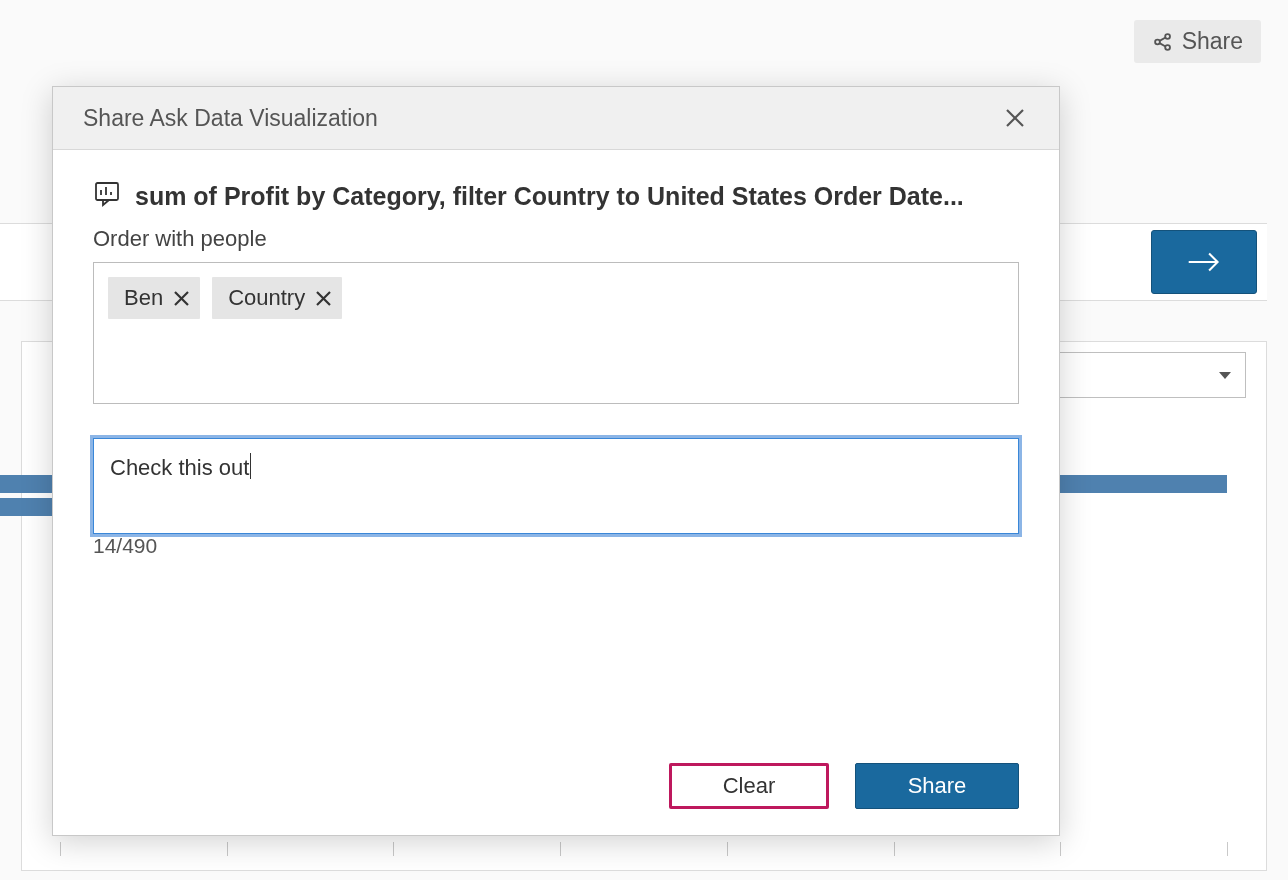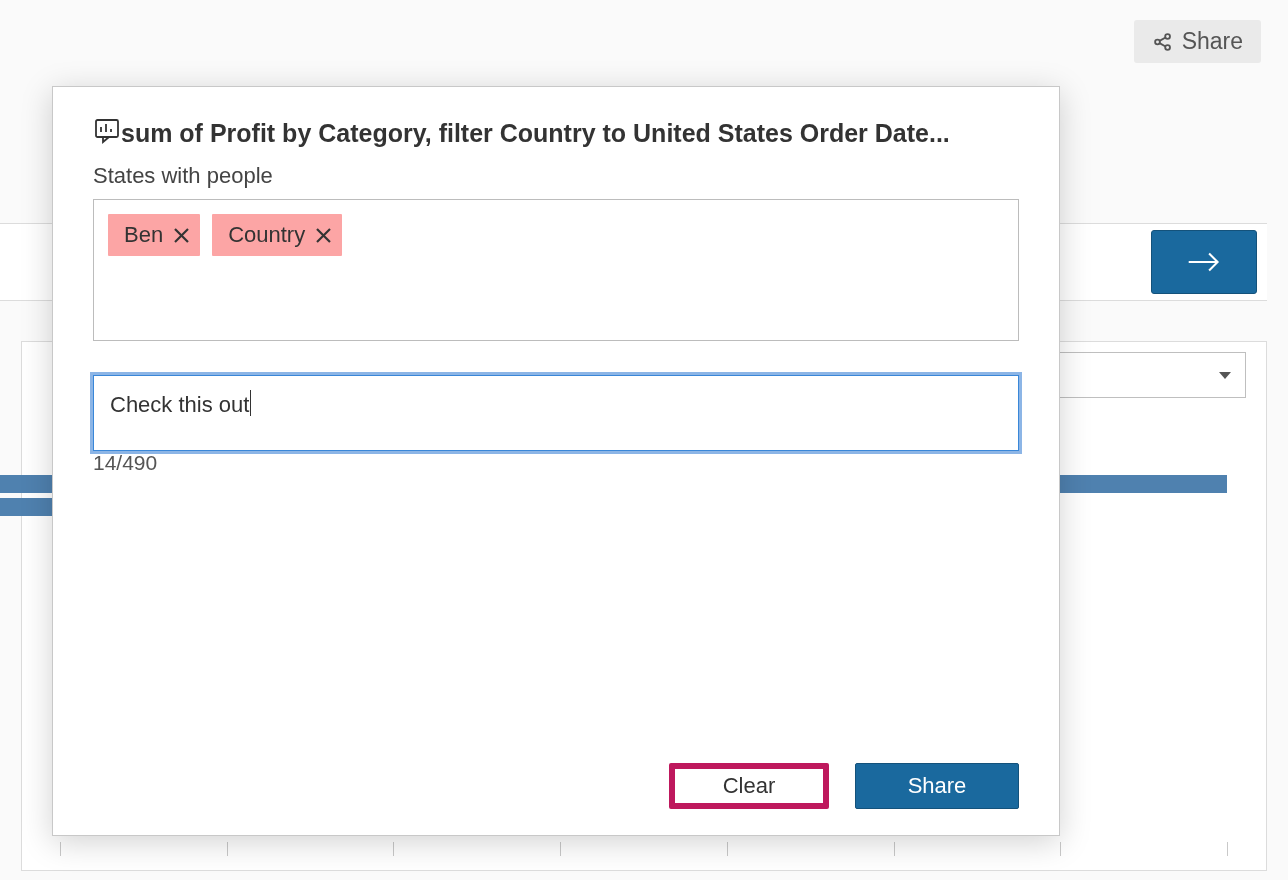--- a/index.html
+++ b/index.html
@@ -81,65 +81,65 @@
     background: #f0f0f0;
     border-bottom: 1px solid #d8d8d8;
     display:flex; align-items:center; justify-content:space-between;
     padding: 0 30px;
   }
   .modal-title { font-size: 23px; color:#555; }
   .close-x { cursor:pointer; width:28px; height:28px; display:flex; align-items:center; justify-content:center; }
   .close-x svg { width:20px; height:20px; stroke:#555; stroke-width:2.2; }
 
   .modal-body { padding: 30px 40px 26px 40px; flex:1; display:flex; flex-direction:column; }
-  .viz-row { display:flex; align-items:center; margin-bottom:14px;}
+  .viz-row { display:flex; align-items:center; gap:14px; margin-bottom:14px;}
   .viz-icon svg { width:28px; height:28px; stroke:#333; fill:none; stroke-width:1.8;}
   .viz-title { font-size:25px; font-weight:600; color:#333; white-space:nowrap; overflow:hidden; text-overflow:ellipsis; flex:1;}
   .viz-desc { font-size:22px; color:#555; line-height:1.5; margin-bottom:32px;}
   .field-label { font-size:22px; color:#444; margin-bottom:10px; }
 
   .people-box {
     border:1px solid #bcbcbc;
     min-height:142px;
     padding:14px;
     display:flex; flex-wrap:wrap; gap:12px;
     align-content:flex-start;
     margin-bottom:34px;
   }
   .chip {
-    background:#fca5a5;
+    background:#e5e5e5;
     height:42px;
     padding: 0 10px 0 16px;
     display:flex; align-items:center; gap:10px;
     font-size:22px; color:#333;
     border-radius:1px;
   }
   .chip .x { cursor:pointer; display:flex; }
   .chip .x svg { width:17px; height:17px; stroke:#333; stroke-width:2.2; }
 
   .msg-box {
     border:1px solid #bcbcbc;
-    height:76px;
+    height:96px;
     padding:14px 16px;
     font-size:22px; color:#333;
     outline:none;
     box-shadow: 0 0 0 3px rgba(46,120,210,0.55);
     border-color:#3a87d8;
   }
   .msg-box .caret-line { display:inline-block; width:1px; height:26px; background:#333; vertical-align:-4px; margin-left:1px;}
   .counter { font-size:21px; color:#555; }
 
   .modal-footer {
     margin-top:auto; display:flex; justify-content:flex-end; gap:26px; padding-top:30px;
   }
   .btn {
     height:46px; padding:0 30px; font-size:22px; border-radius:2px; cursor:pointer;
     display:flex; align-items:center; justify-content:center;
   }
-  .btn-secondary { background:#fff; border:6px solid #be185d; color:#333; min-width:160px;}
+  .btn-secondary { background:#fff; border:3px solid #be185d; color:#333; min-width:160px;}
   .btn-primary { background:#1a699e; border:1px solid #14527b; color:#fff; min-width:164px; font-weight:500;}
 </style>
 </head>
 <body>
 
 <div class="bg-toolbar"></div>
 <button class="go-btn">
   <svg viewBox="0 0 40 28">
       <path d="M2 14 H36 M26 4 L36 14 L26 24"></path>
     </svg>
@@ -171,36 +171,45 @@
         <circle cx="17" cy="6" r="2.6"></circle>
         <circle cx="17" cy="18" r="2.6"></circle>
       <line x1="8.2" y1="10.8" x2="14.8" y2="7.1"></line>
         <line x1="8.2" y1="13.2" x2="14.8" y2="16.9"></line>
     </svg>
   </span>
   <span>Share</span>
 </div>
 
 <div class="modal">
+  <div class="modal-header">
+    <div class="modal-title">Share Ask Data Visualization</div>
+    <div class="close-x">
+      <svg viewBox="0 0 20 20">
+          <line x1="2" y1="2" x2="18" y2="18"></line>
+          <line x1="18" y1="2" x2="2" y2="18"></line>
+        </svg>
+    </div>
+  </div>
 
   <div class="modal-body">
     <div class="viz-row">
       <span class="viz-icon">
         <svg viewBox="0 0 28 28">
           <rect x="3" y="3" width="22" height="17" rx="1.5"></rect>
           <path d="M10 20 L10 25 L16 20"></path>
           <line x1="8" y1="15" x2="8" y2="10"></line>
           <line x1="13" y1="15" x2="13" y2="7"></line>
           <line x1="18" y1="15" x2="18" y2="12"></line>
         </svg>
       </span>
       <div class="viz-title">sum of Profit by Category, filter Country to United States Order Date...</div>
     </div>
 
-    <div class="field-label">States with people</div>
+    <div class="field-label">Order with people</div>
     <div class="people-box">
       <div class="chip">
         <span>Ben</span>
         <span class="x">
           <svg viewBox="0 0 17 17">
               <line x1="2" y1="2" x2="15" y2="15"></line>
               <line x1="15" y1="2" x2="2" y2="15"></line>
             </svg>
         </span>
       </div>

